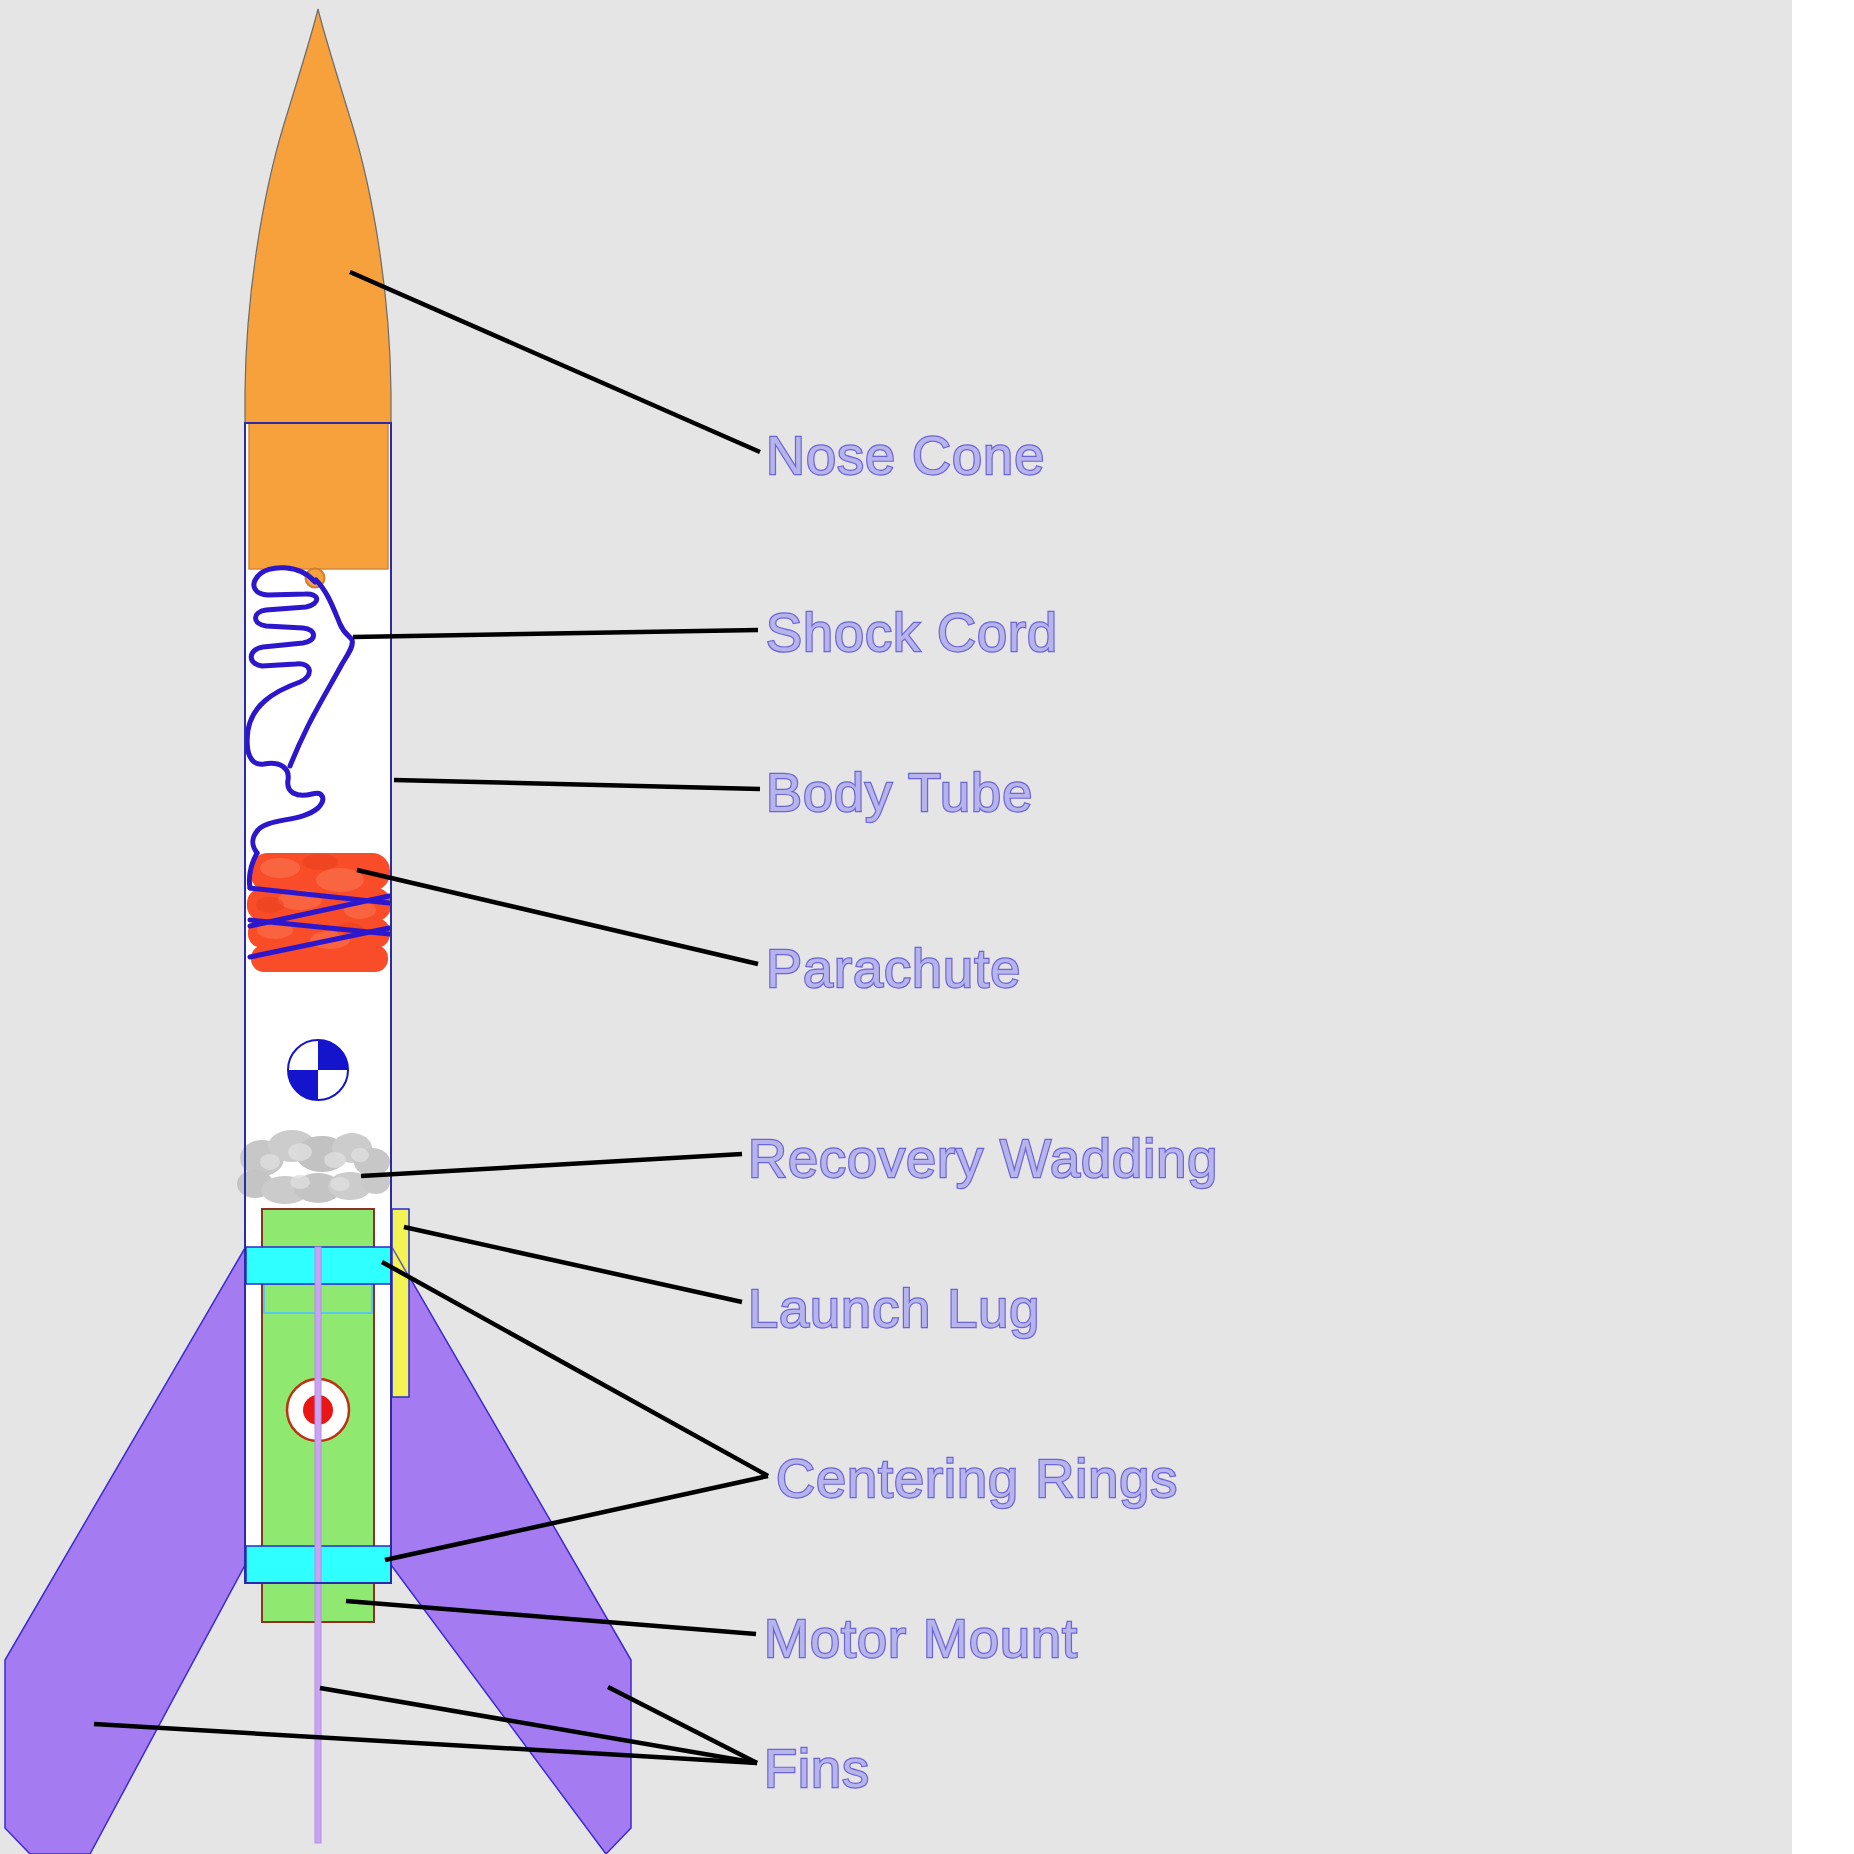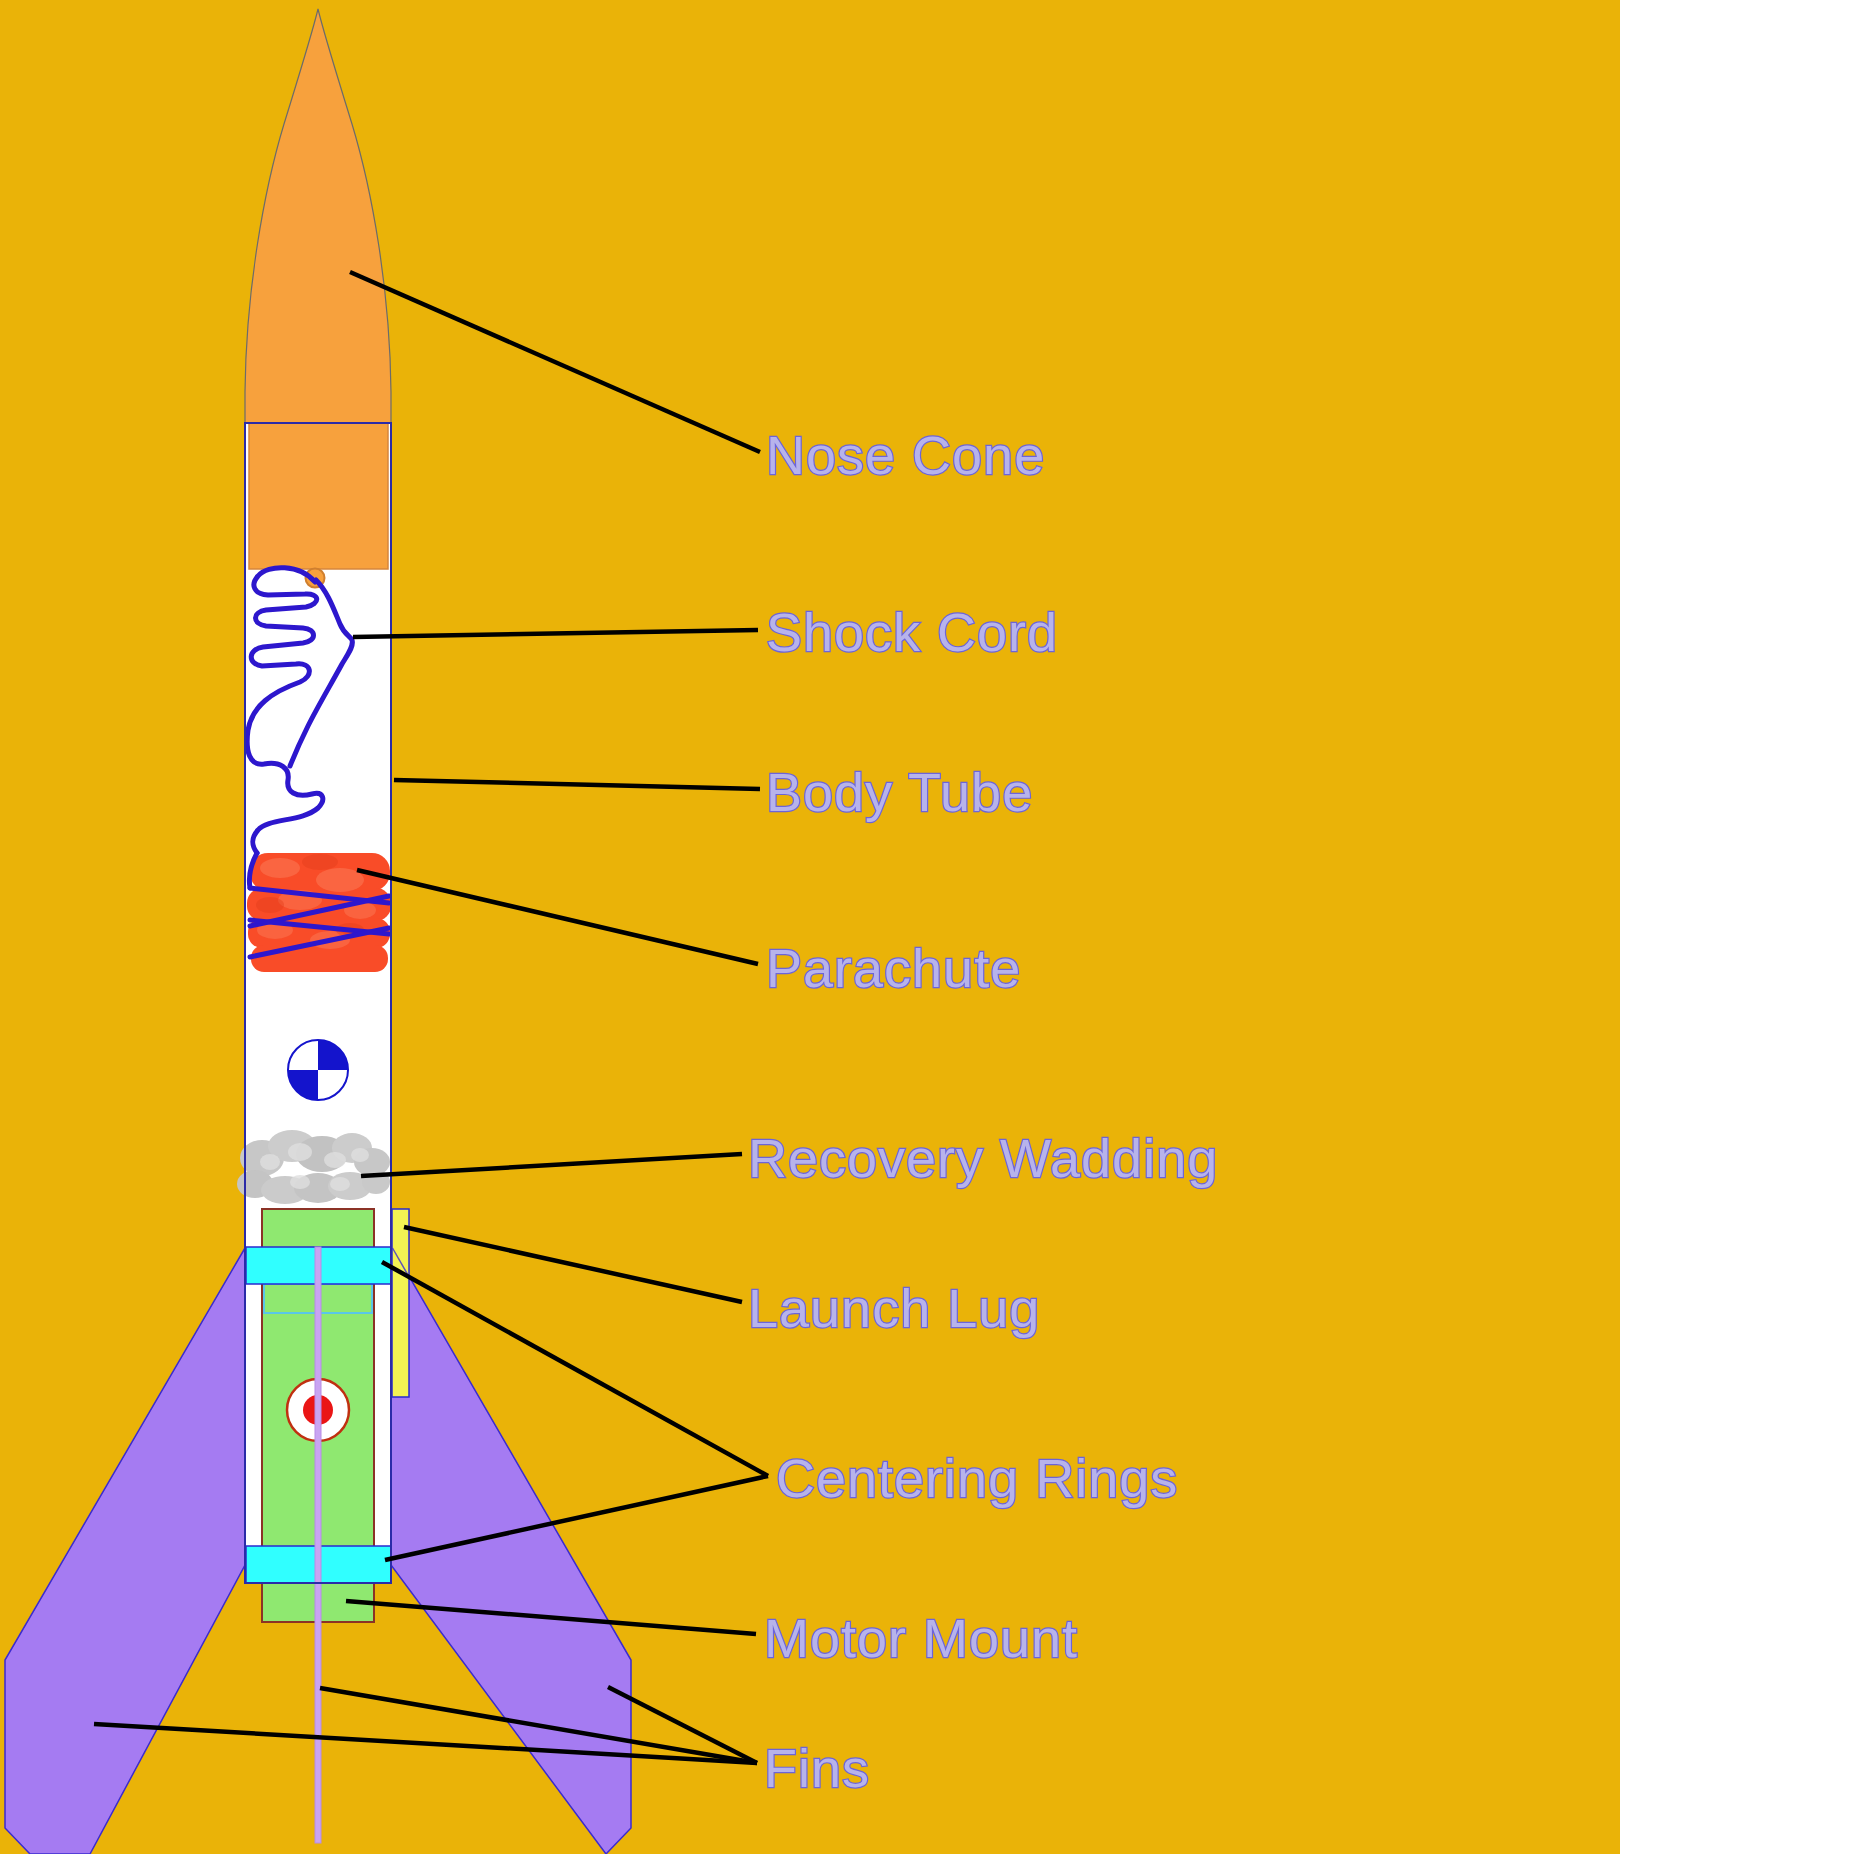--- a/index.html
+++ b/index.html
@@ -1,16 +1,16 @@
 <!DOCTYPE html>
 <html><head>
 <meta charset="utf-8">
 <style>
   html,body{margin:0;padding:0;background:#ffffff;}
-  #stage{position:relative;width:1620px;height:1854px;background:#eab308;overflow:hidden;
+  #stage{position:relative;width:1792px;height:1854px;background:#e5e5e5;overflow:hidden;
          font-family:"Liberation Sans", sans-serif;}
   svg{position:absolute;left:0;top:0;}
   .part-label{font-family:"Liberation Sans", sans-serif;font-size:54px;letter-spacing:1px;
               paint-order:stroke;stroke:#6c64d9;stroke-width:2.4px;fill:#b7b3eb;}
 </style>
 </head>
 <body>
 
 <div id="stage">
 <svg width="1854" height="1854" viewBox="0 0 1854 1854">

